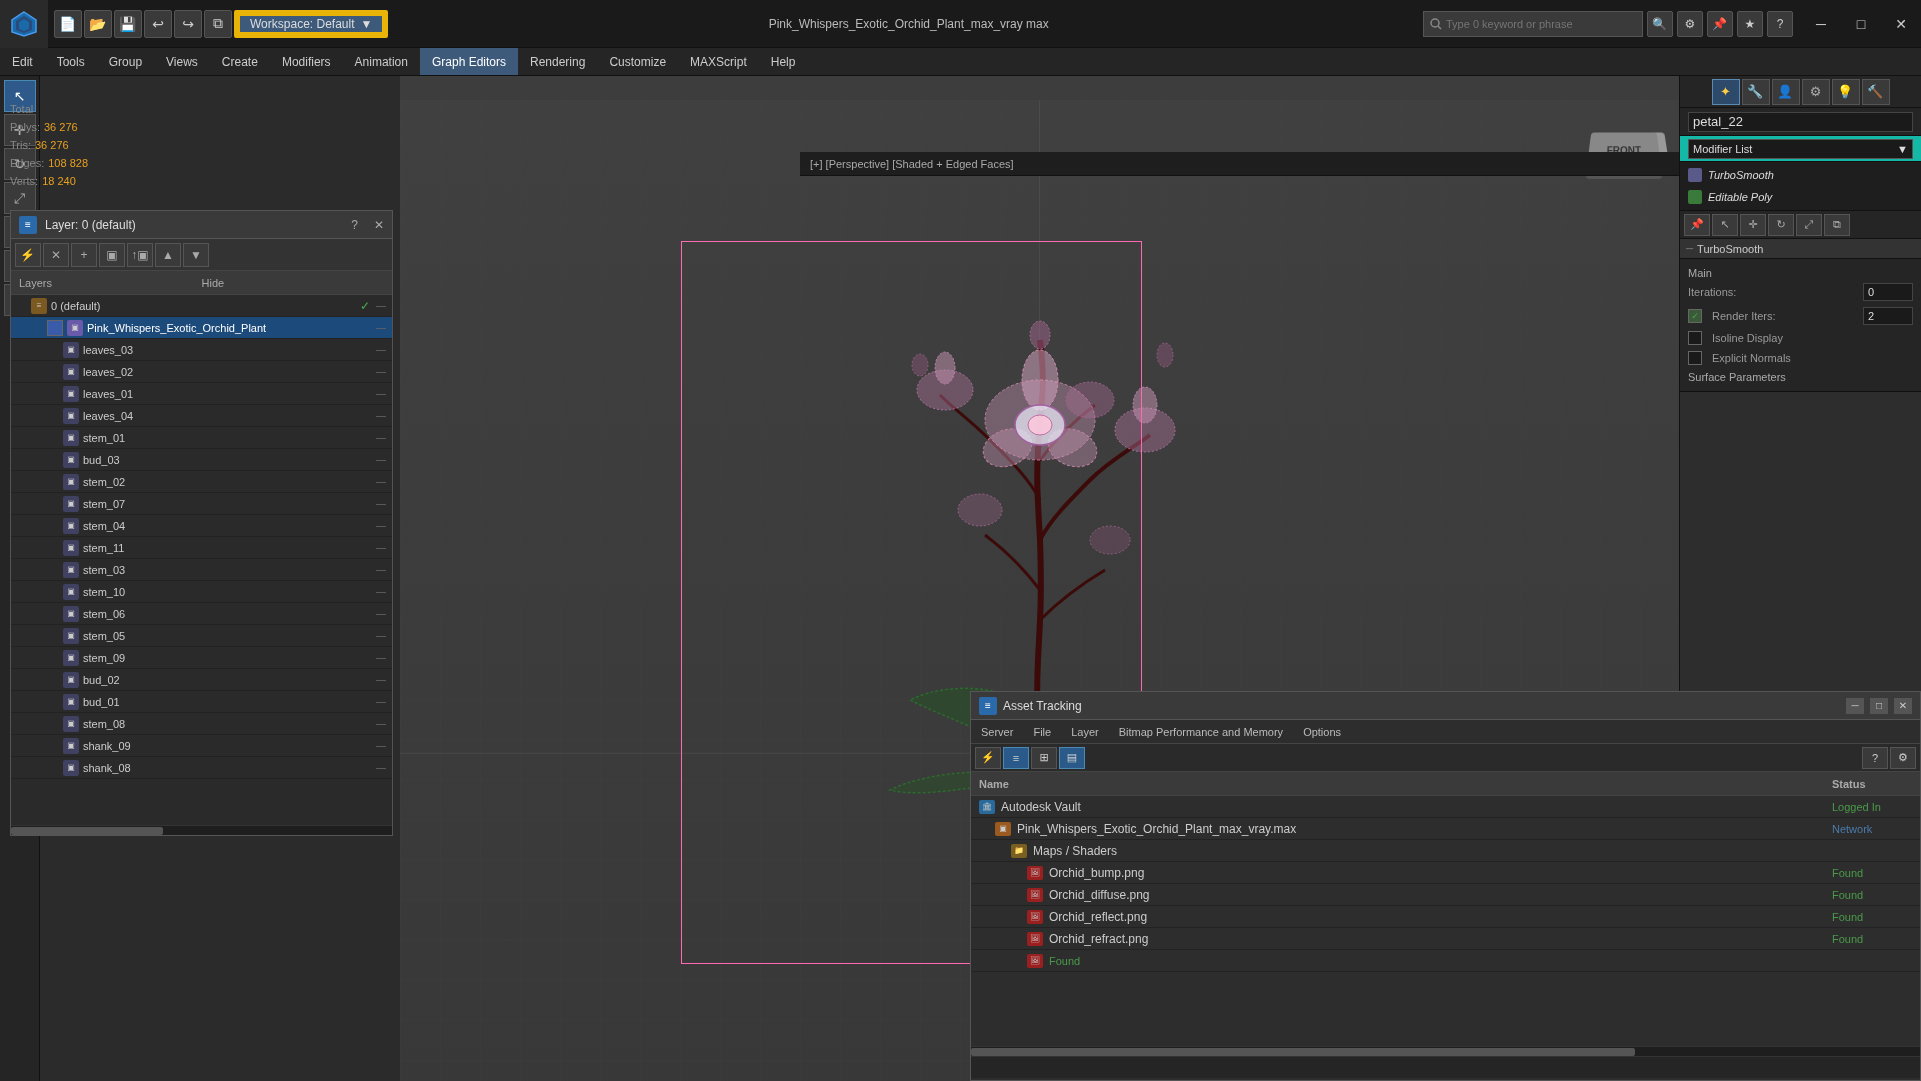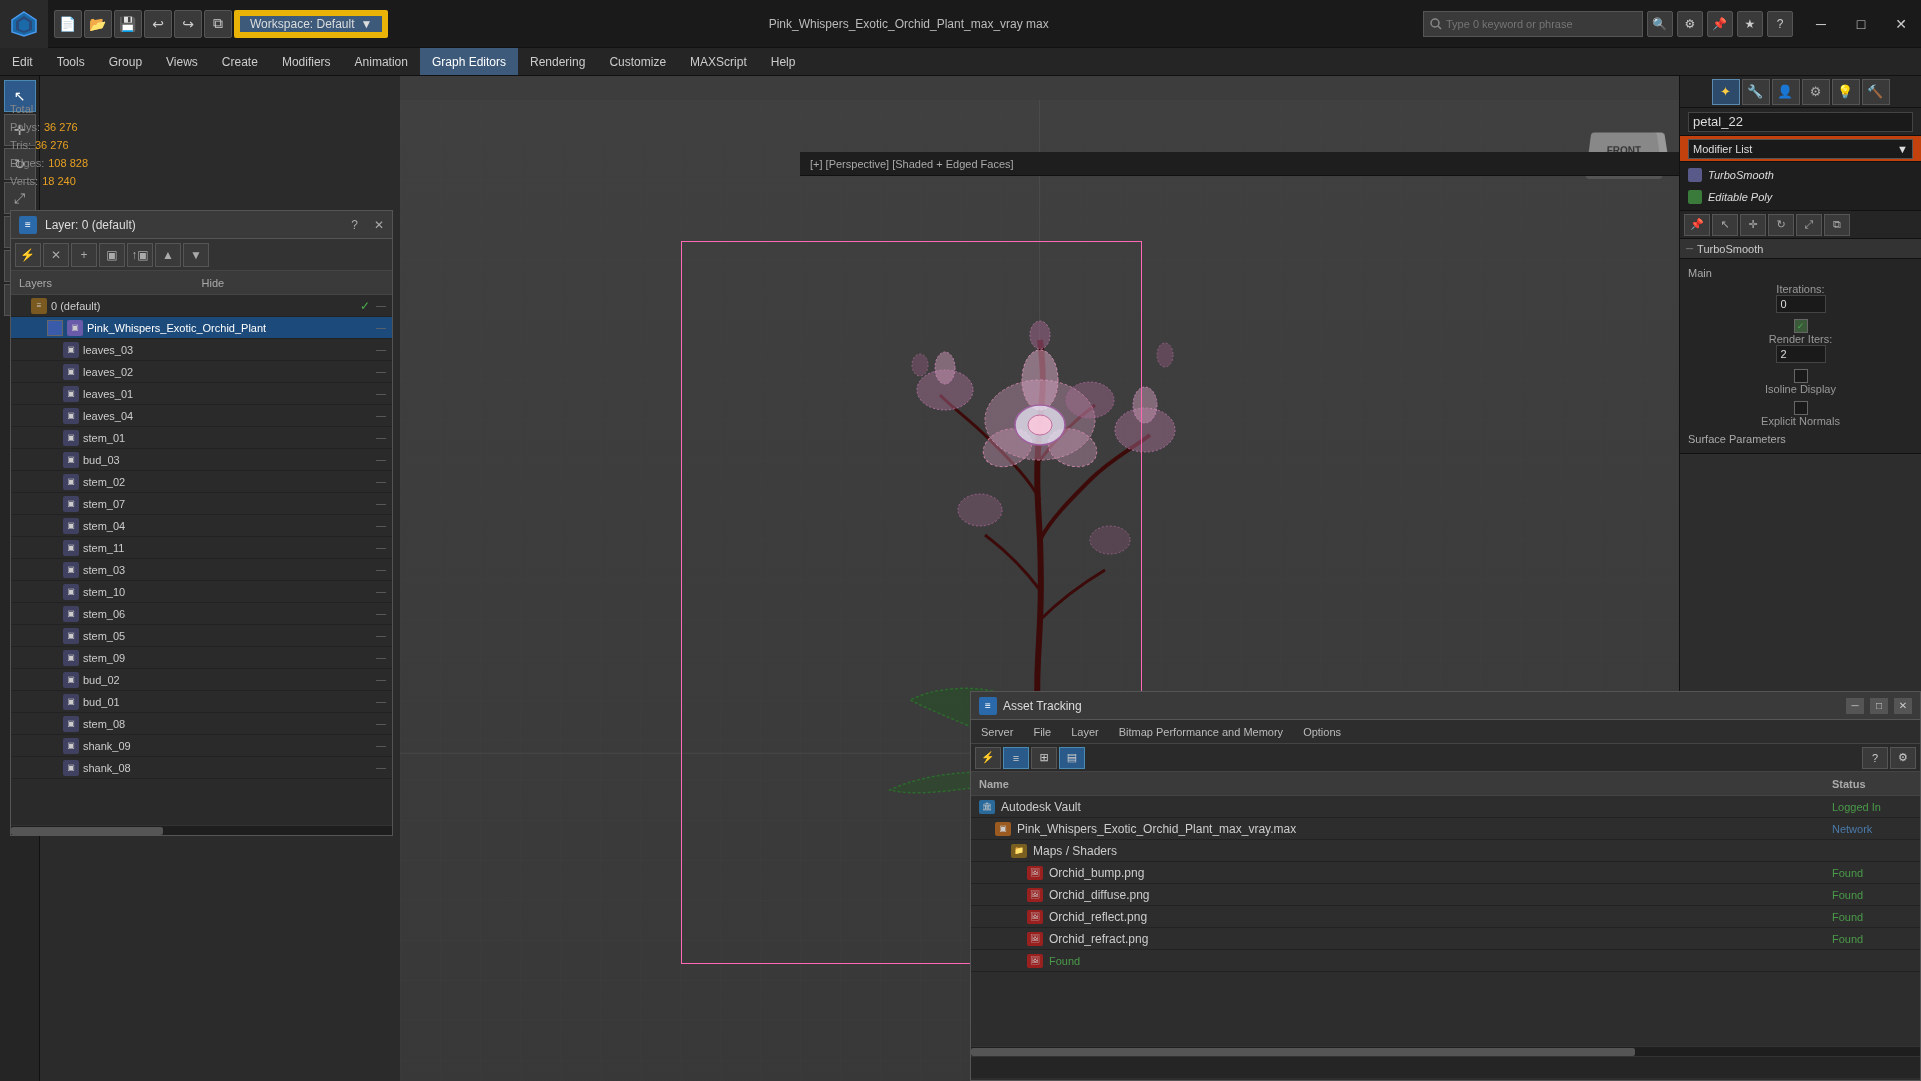--- a/index.html
+++ b/index.html
@@ -387,21 +387,21 @@
       background: #1a1a1a;
       border: 1px solid #444;
       height: 20px;
       flex: 1;
       padding: 0 4px;
       color: #ddd;
       font-size: 13px;
       outline: none;
     }
     #modifier-list-header {
-      background: #c2410c;
+      background: #14b8a6;
       height: 26px;
       display: flex;
       align-items: center;
       padding: 0 8px;
       border-bottom: 1px solid #111;
     }
     #modifier-dropdown {
       background: #1a1a1a;
       border: 1px solid #555;
       height: 20px;
@@ -466,22 +466,21 @@
     }
     .ts-section-label {
       font-size: 11px;
       color: #aaa;
       margin-bottom: 4px;
     }
     .ts-row {
       display: flex;
       align-items: center;
       margin-bottom: 6px;
-      gap: 0;
-      flex-direction: column;
+      gap: 10px;
     }
     .ts-label { font-size: 11px; color: #999; flex: 1; }
     .ts-spinner {
       width: 50px;
       height: 18px;
       background: #1a1a1a;
       border: 1px solid #444;
       display: flex;
       align-items: center;
       padding: 0 4px;

